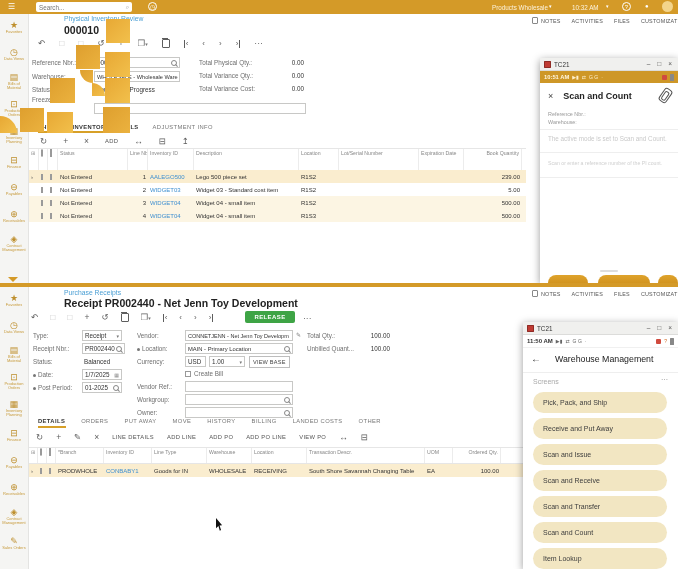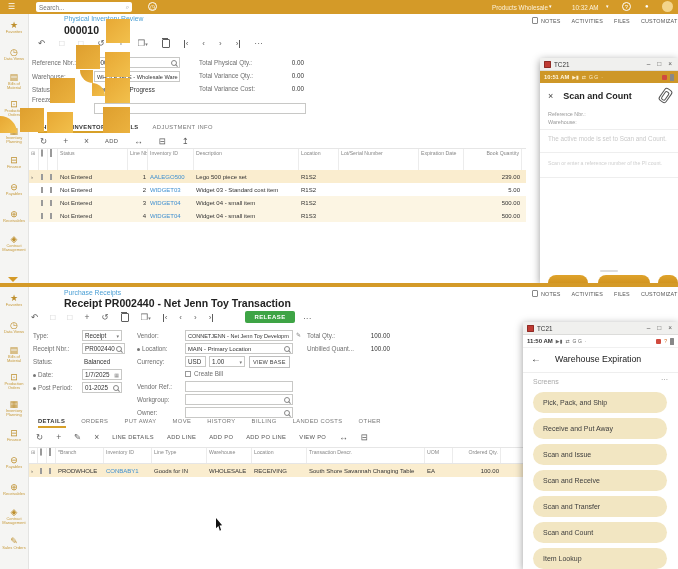--- a/index.html
+++ b/index.html
@@ -384,21 +384,21 @@
           <span class="ic">◈</span>
           <span class="lb">Contract Management</span>
         </div>
       <div class="sbi">
           <span class="ic">✎</span>
           <span class="lb">Sales Orders</span>
         </div>
     </nav>
 
     <span class="crumb abs" style="left:64px;top:6px;">Purchase Receipts</span>
-    <span class="h1 abs" style="left:64px;top:14px;">Receipt PR002440 - Net Jenn Toy Transaction</span>
+    <span class="h1 abs" style="left:64px;top:14px;">Receipt PR002440 - Net Jenn Toy Development</span>
 
     <div class="links" style="left:532px;top:7px;width:146px;">
       <span class="note-ic"></span>
       <span>NOTES</span>
       <span>ACTIVITIES</span>
       <span>FILES</span>
       <span>CUSTOMIZATION</span>
     </div>
 
     <div class="abs" style="left:31px;top:30px;display:flex;gap:12px;align-items:center;">
@@ -550,21 +550,21 @@
       <span class="g">⇄</span>
       <span class="g">G G</span>
       <span class="g">·</span>
       <span class="spacer"></span>
       <span class="redsq"></span>
       <span class="g" style="color:#D0691F;">?</span>
       <span class="batt"></span>
     </div>
     <div class="abs" style="left:8px;top:31px;width:139px;display:flex;align-items:center;gap:14px;">
       <span style="font-size:10px;color:#333;">←</span>
-      <span style="font-size:8.8px;color:#222;">Warehouse Expiration</span>
+      <span style="font-size:8.8px;color:#222;">Warehouse Management</span>
     </div>
     <div class="abs" style="left:0;top:50px;width:155px;border-top:1px solid #EEE;"></div>
     <span class="abs" style="left:10px;top:56px;font-size:7px;color:#A9A9A9;">Screens</span>
     <span class="abs" style="left:138px;top:54px;font-size:7px;color:#999;">···</span>
     <div class="wm-btn" style="top:70px;">Pick, Pack, and Ship</div>
     <div class="wm-btn" style="top:96px;">Receive and Put Away</div>
     <div class="wm-btn" style="top:122px;">Scan and Issue</div>
     <div class="wm-btn" style="top:148px;">Scan and Receive</div>
     <div class="wm-btn" style="top:174px;">Scan and Transfer</div>
     <div class="wm-btn" style="top:200px;">Scan and Count</div>

